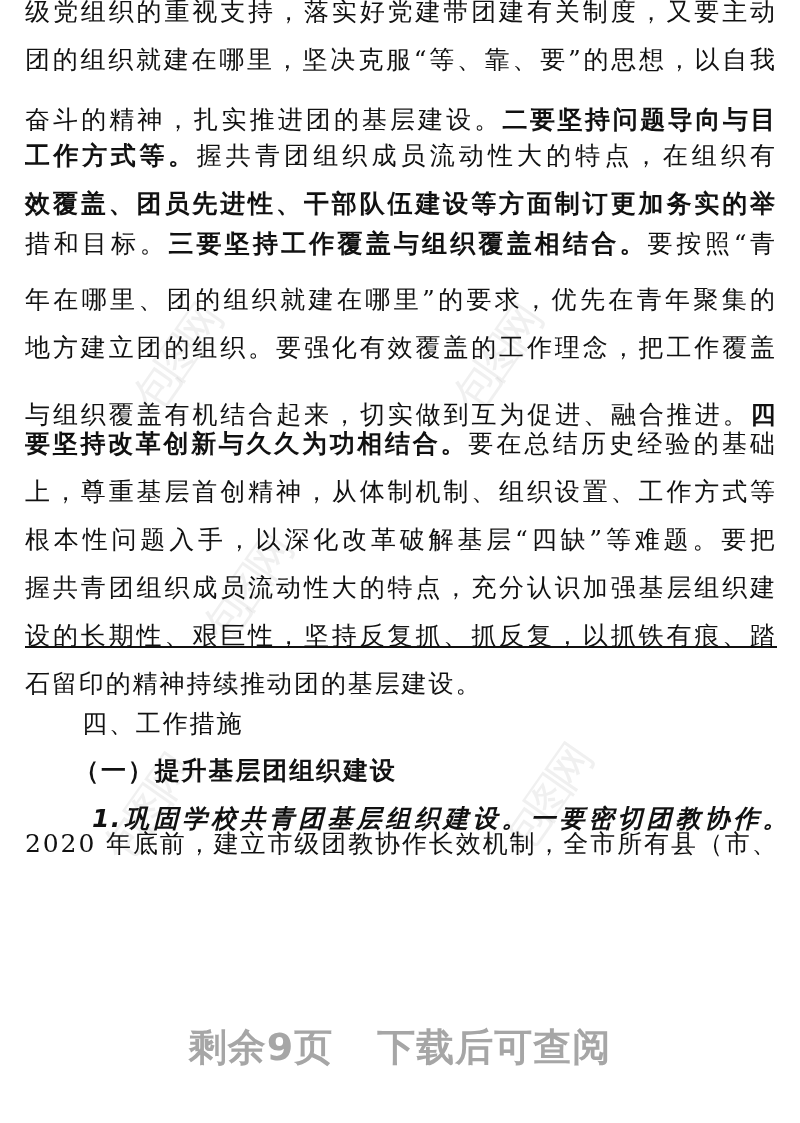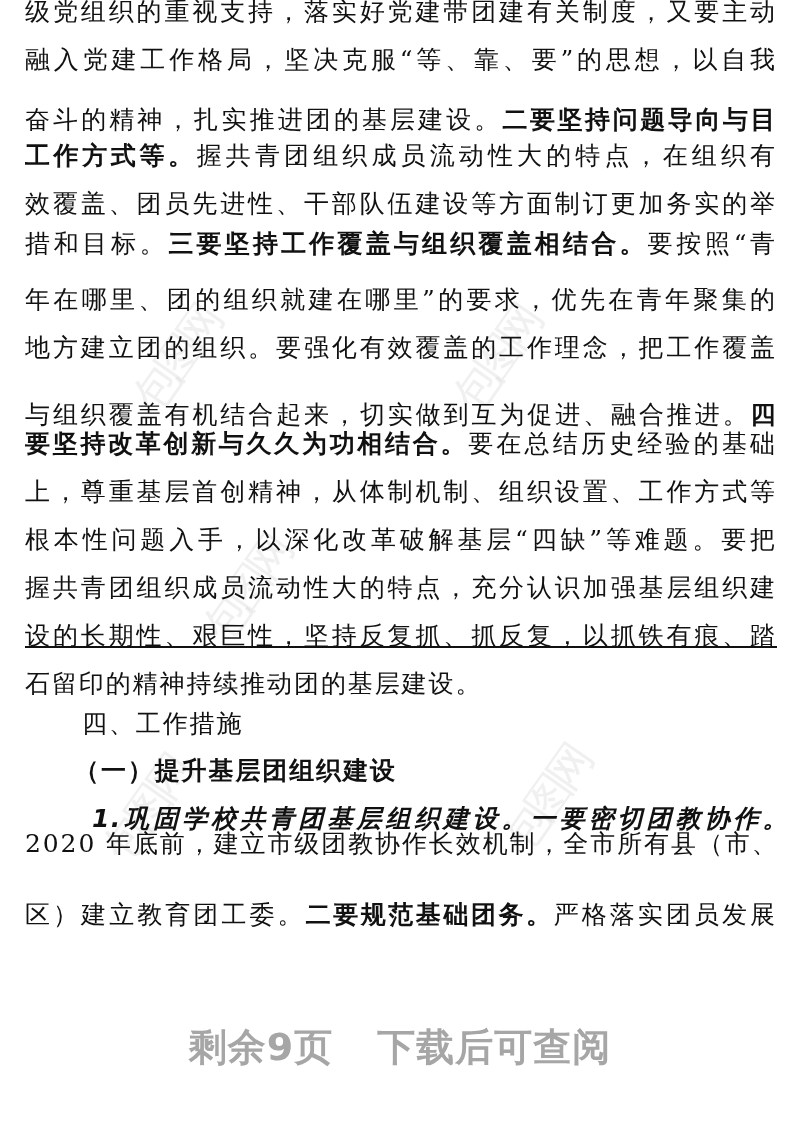--- a/index.html
+++ b/index.html
@@ -37,40 +37,39 @@
 <div class="page">
 
   <div class="wm" style="left:120px;top:330px;">包图网</div>
   <div class="wm" style="left:440px;top:330px;">包图网</div>
   <div class="wm" style="left:190px;top:560px;">包图网</div>
   <div class="wm" style="left:90px;top:780px;">包图网</div>
   <div class="wm" style="left:490px;top:770px;">包图网</div>
 
   <div id="para">
       <div class="line" style="top: -4px;"><span>级党组织的重视支持，落实好党建带团建有关制度，又要主动</span></div>
-      <div class="line" style="top: 44px;"><span>融入党建工作格局，坚决克服“等、靠、要”的思想，以自我</span></div>
+      <div class="line" style="top: 44px;"><span>团的组织就建在哪里，坚决克服“等、靠、要”的思想，以自我</span></div>
       <div class="line" style="top: 104px;"><span>奋斗的精神，扎实推进团的基层建设。</span><span class="b">二要坚持问题导向与目</span></div>
       <div class="line" style="top: 140px;"><span class="b">工作方式等。</span><span>握共青团组织成员流动性大的特点，在组织有</span></div>
-      <div class="line" style="top: 188px;"><span>效覆盖、团员先进性、干部队伍建设等方面制订更加务实的举</span></div>
+      <div class="line" style="top: 188px; font-weight: bold;"><span>效覆盖、团员先进性、干部队伍建设等方面制订更加务实的举</span></div>
       <div class="line" style="top: 228px;"><span>措和目标。</span><span class="b">三要坚持工作覆盖与组织覆盖相结合。</span><span>要按照“青</span></div>
       <div class="line" style="top: 284px;"><span>年在哪里、团的组织就建在哪里”的要求，优先在青年聚集的</span></div>
       <div class="line" style="top: 332px;"><span>地方建立团的组织。要强化有效覆盖的工作理念，把工作覆盖</span></div>
       <div class="line" style="top: 399px;"><span>与组织覆盖有机结合起来，切实做到互为促进、融合推进。</span><span class="b">四</span></div>
       <div class="line" style="top: 428px;"><span class="b">要坚持改革创新与久久为功相结合。</span><span>要在总结历史经验的基础</span></div>
       <div class="line" style="top: 476px;"><span>上，尊重基层首创精神，从体制机制、组织设置、工作方式等</span></div>
       <div class="line" style="top: 524px;"><span>根本性问题入手，以深化改革破解基层“四缺”等难题。要把</span></div>
       <div class="line" style="top: 572px;"><span>握共青团组织成员流动性大的特点，充分认识加强基层组织建</span></div>
       <div class="line" style="top: 620px; text-decoration: underline;"><span>设的长期性、艰巨性，坚持反复抓、抓反复，以抓铁有痕、踏</span></div>
       <div class="line noj" style="top: 668px;"><span>石留印的精神持续推动团的基层建设。</span></div>
     </div>
 
   <div class="line noj" style="left:82px;top:708px;">四、工作措施</div>
 
   <div class="line noj heading" style="left:74px;top:755px;">（一）提升基层团组织建设</div>
 
   <div class="line" style="left:92px;width:697px;top:803px;font-style:italic;" id="item1l1"><span class="b">1.巩固学校共青团基层组织建设。一要密切团教协作。</span></div>
   <div class="line" style="top:828px;" id="item1l2"><span>2020 年底前，建立市级团教协作长效机制，全市所有县（市、</span></div>
-  <div class="line" style="top:899px;" id="item1l3"><span>区）建立教育团工委。</span><span class="b">二要规范基础团务。</span><span>严格落实团员发展</span></div>
 
   <div class="footer">
     <span>剩余9页</span><span>下载后可查阅</span>
   </div>
 </div>
 
 </body></html>

